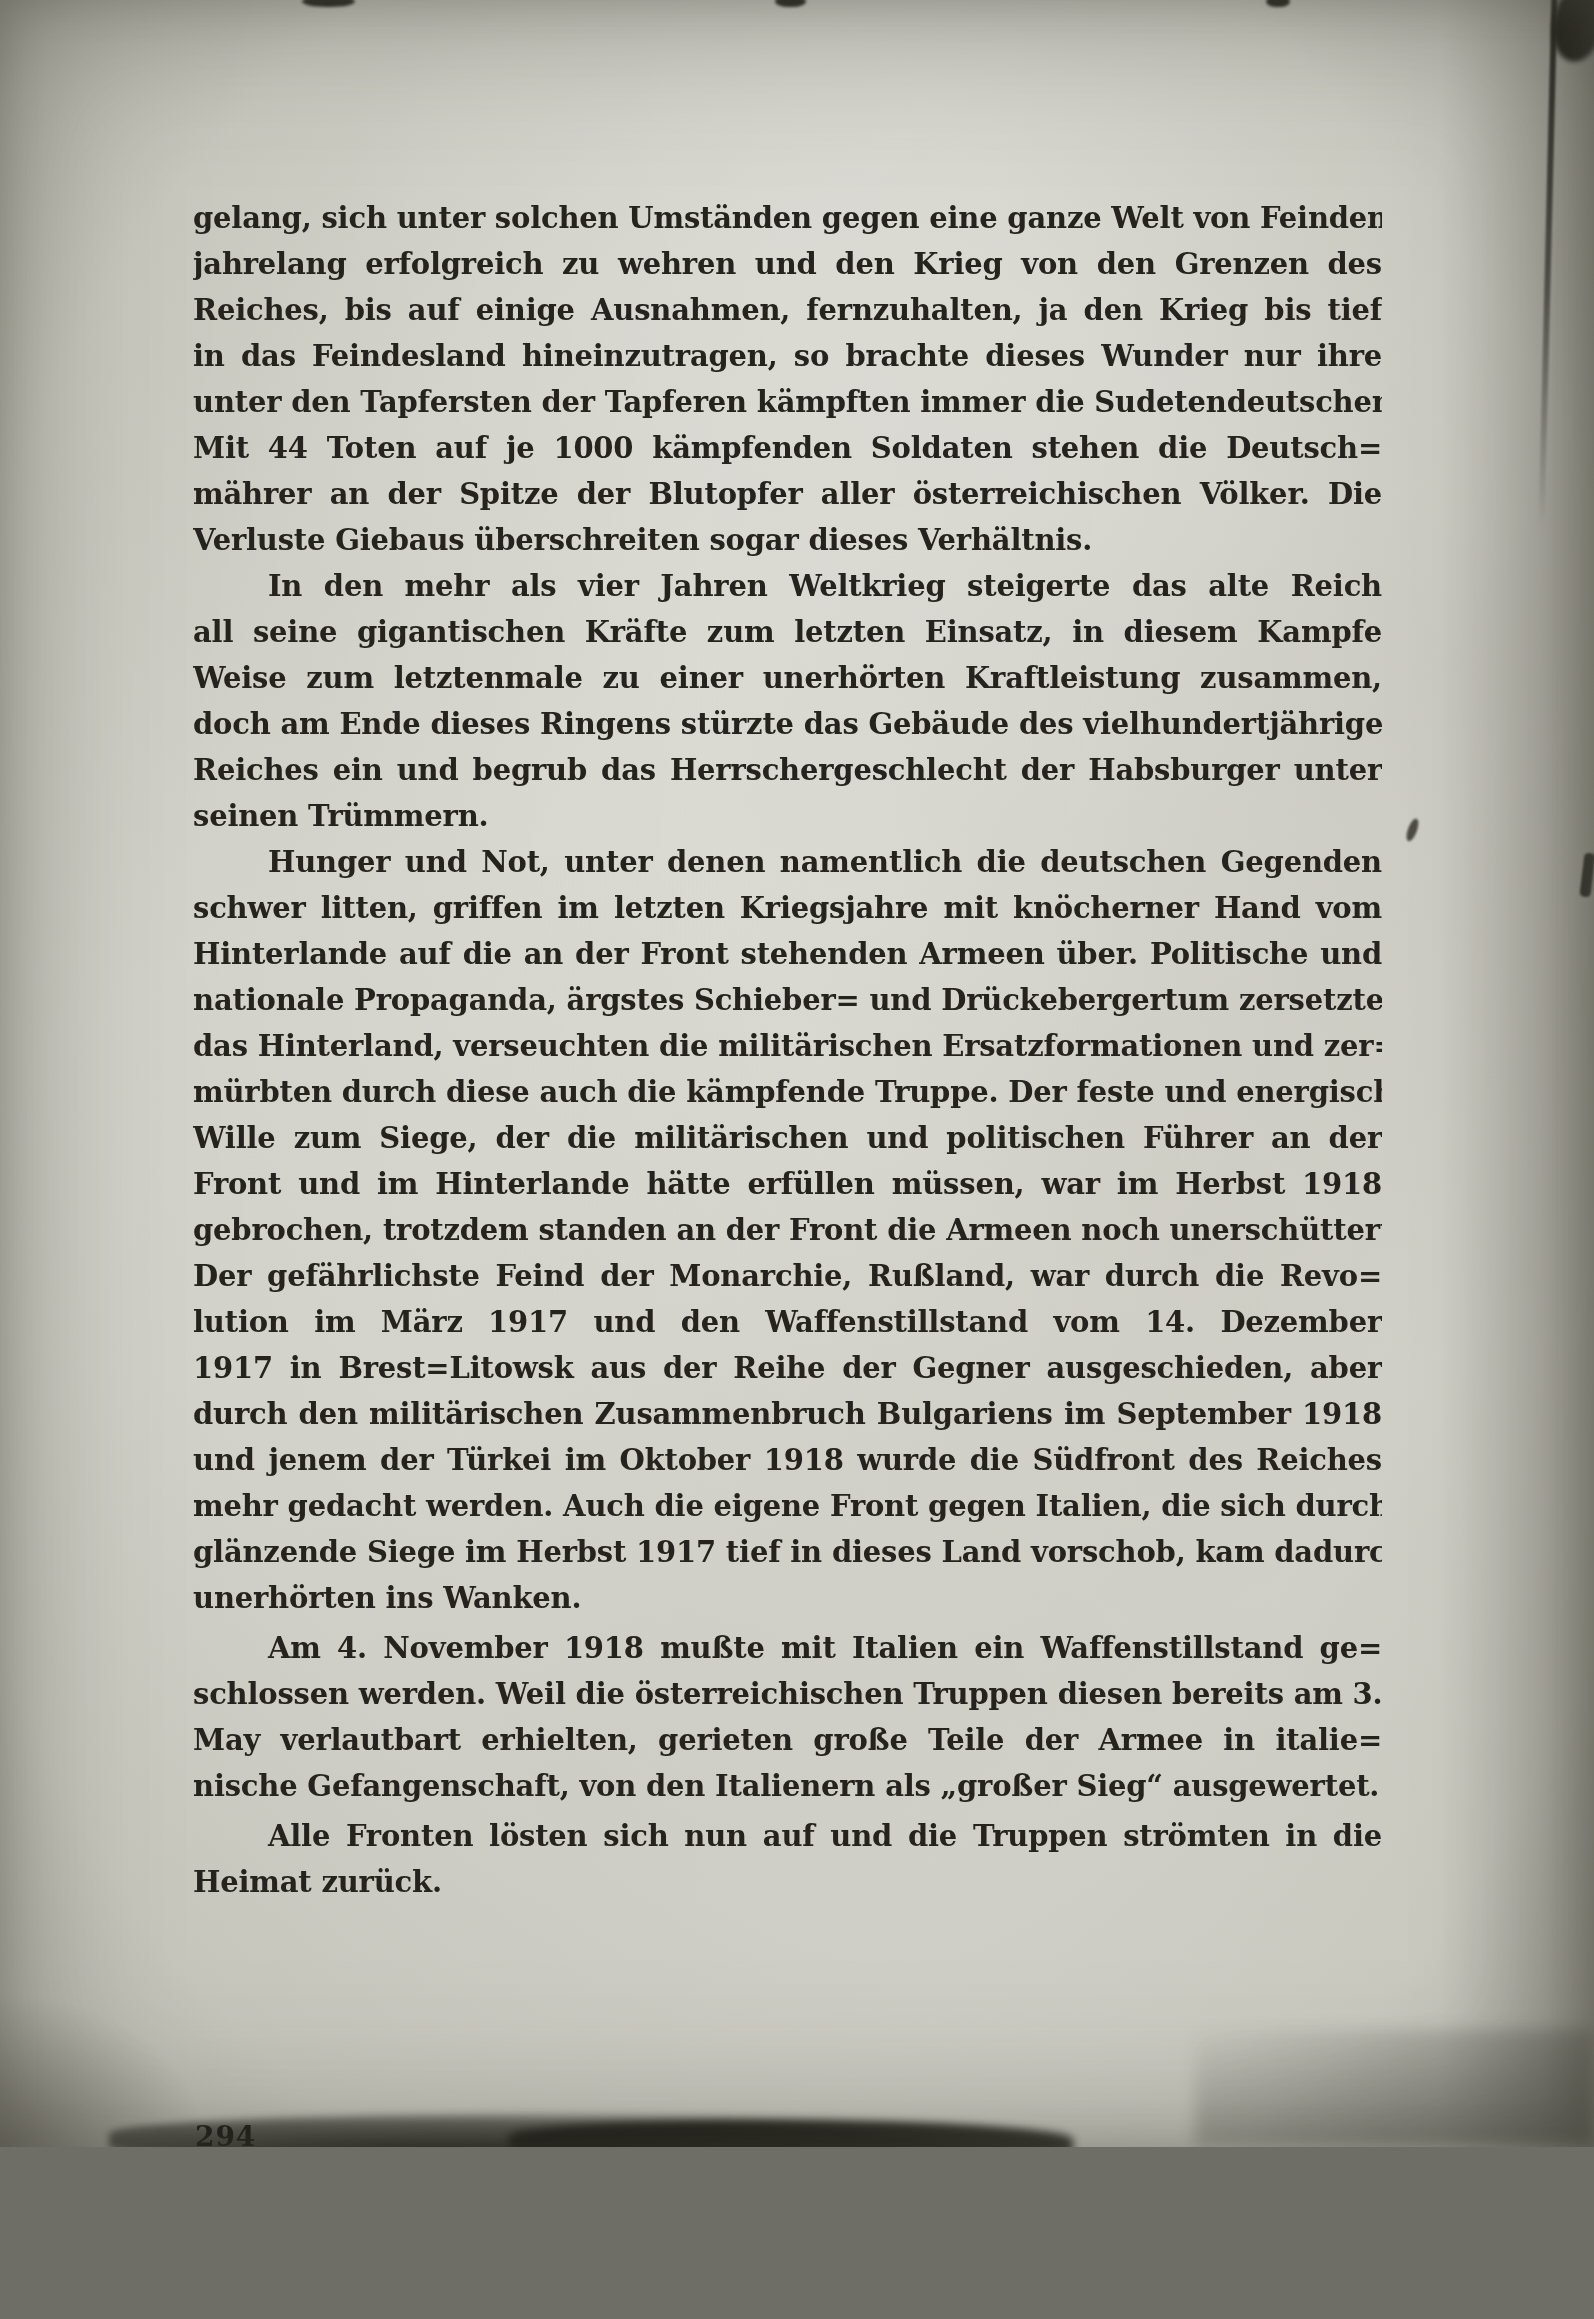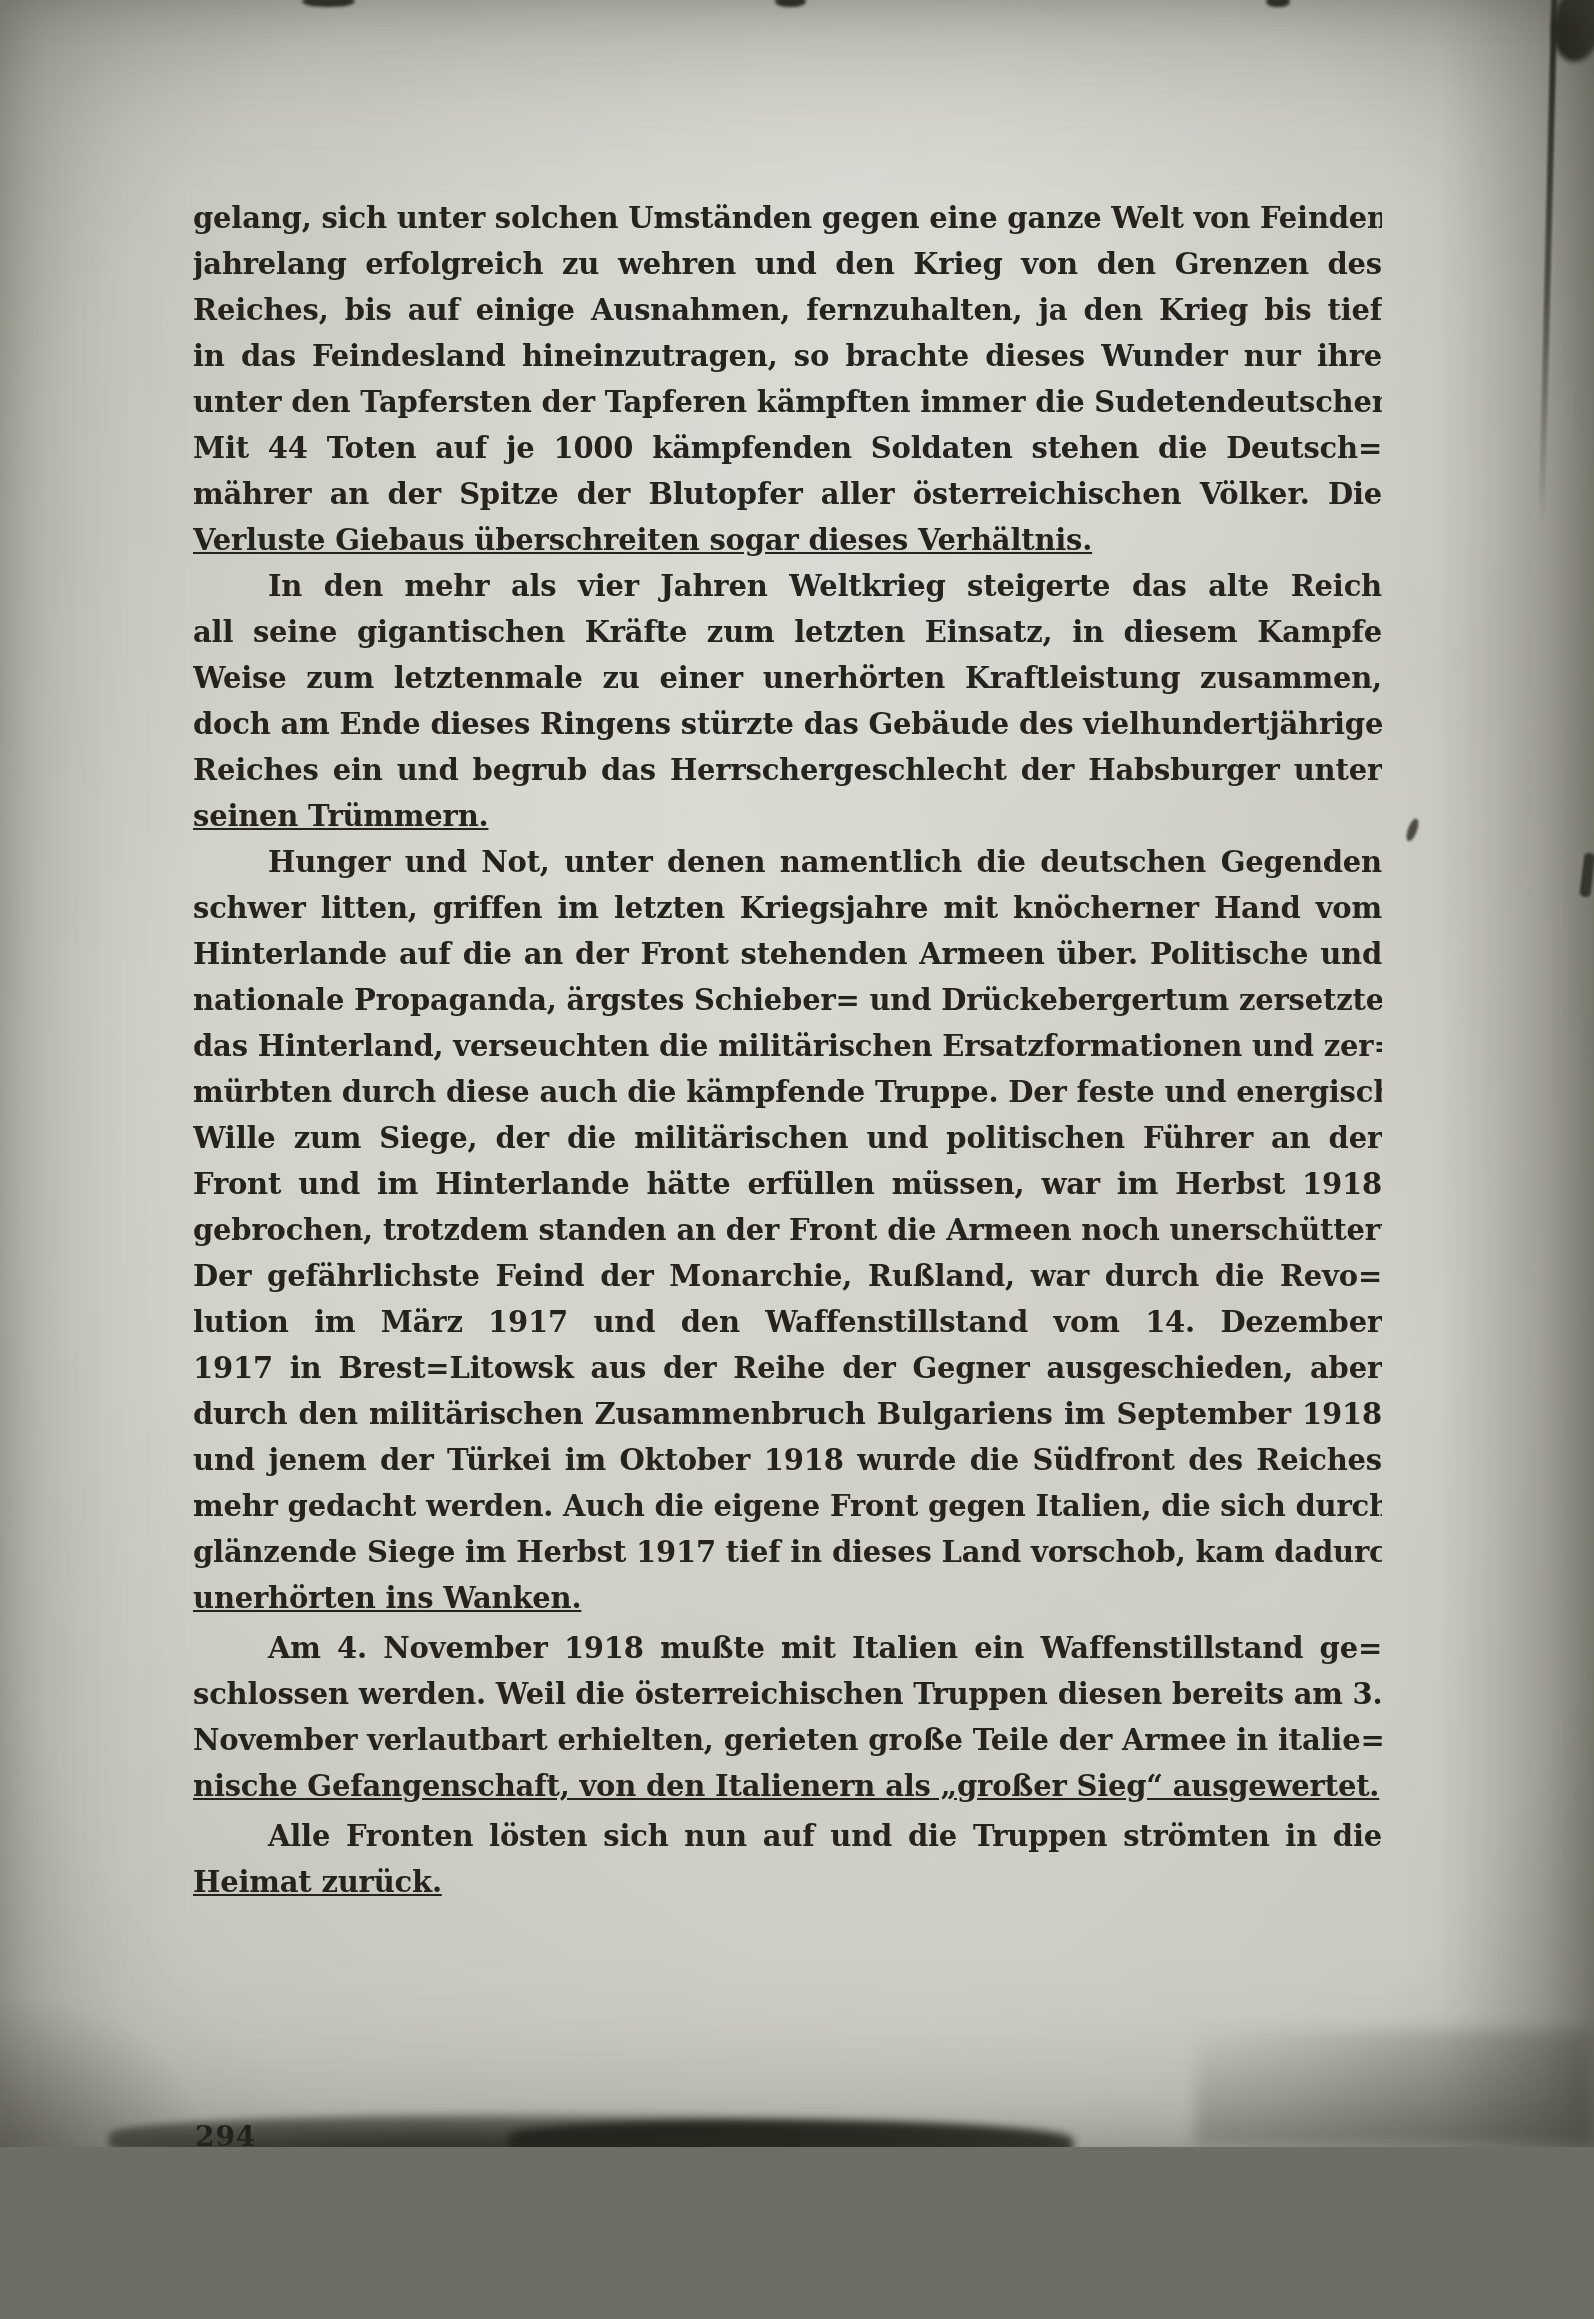--- a/index.html
+++ b/index.html
@@ -51,21 +51,20 @@
     font-weight: 700;
     letter-spacing: -0.2px;
     text-align: justify;
     text-align-last: justify;
     overflow: hidden;
     white-space: nowrap;
   }
   .line.last {
     text-align: left;
     text-align-last: left;
-    text-decoration: underline;
   }
   .line.indent {
     padding-left: 75px;
   }
   .paragraph.space-before {
     margin-top: 4px;
   }
   .page-number {
     position: absolute;
     left: 195px;
@@ -168,21 +167,21 @@
         <div class="line">1917 in Brest=Litowsk aus der Reihe der Gegner ausgeschieden, aber</div>
         <div class="line">durch den militärischen Zusammenbruch Bulgariens im September 1918</div>
         <div class="line">und jenem der Türkei im Oktober 1918 wurde die Südfront des Reiches</div>
         <div class="line">mehr gedacht werden. Auch die eigene Front gegen Italien, die sich durch</div>
         <div class="line">glänzende Siege im Herbst 1917 tief in dieses Land vorschob, kam dadurch</div>
         <div class="line last">unerhörten ins Wanken.</div>
       </div>
       <div class="paragraph space-before">
         <div class="line indent">Am 4. November 1918 mußte mit Italien ein Waffenstillstand ge=</div>
         <div class="line">schlossen werden. Weil die österreichischen Truppen diesen bereits am 3.</div>
-        <div class="line">November verlautbart erhielten, gerieten große Teile der Armee in italie=</div>
+        <div class="line">May verlautbart erhielten, gerieten große Teile der Armee in italie=</div>
         <div class="line last">nische Gefangenschaft, von den Italienern als „großer Sieg“ ausgewertet.</div>
       </div>
       <div class="paragraph space-before">
         <div class="line indent">Alle Fronten lösten sich nun auf und die Truppen strömten in die</div>
         <div class="line last">Heimat zurück.</div>
       </div>
     </div>
 
   <div class="page-number">294</div>
 

